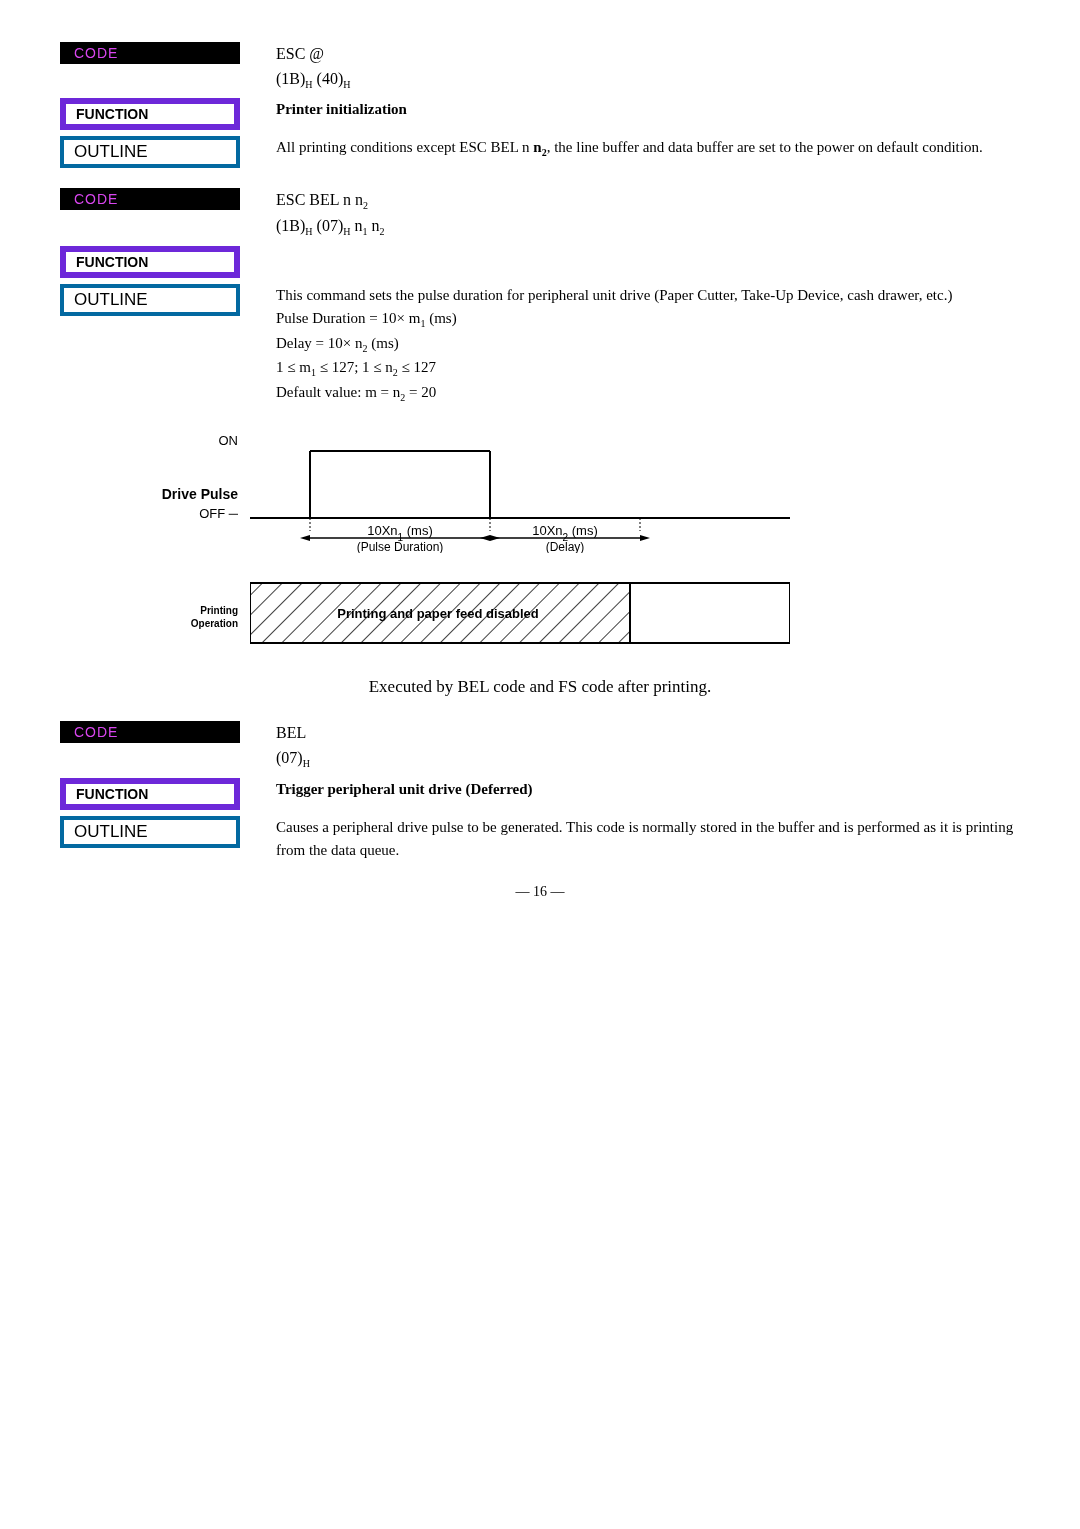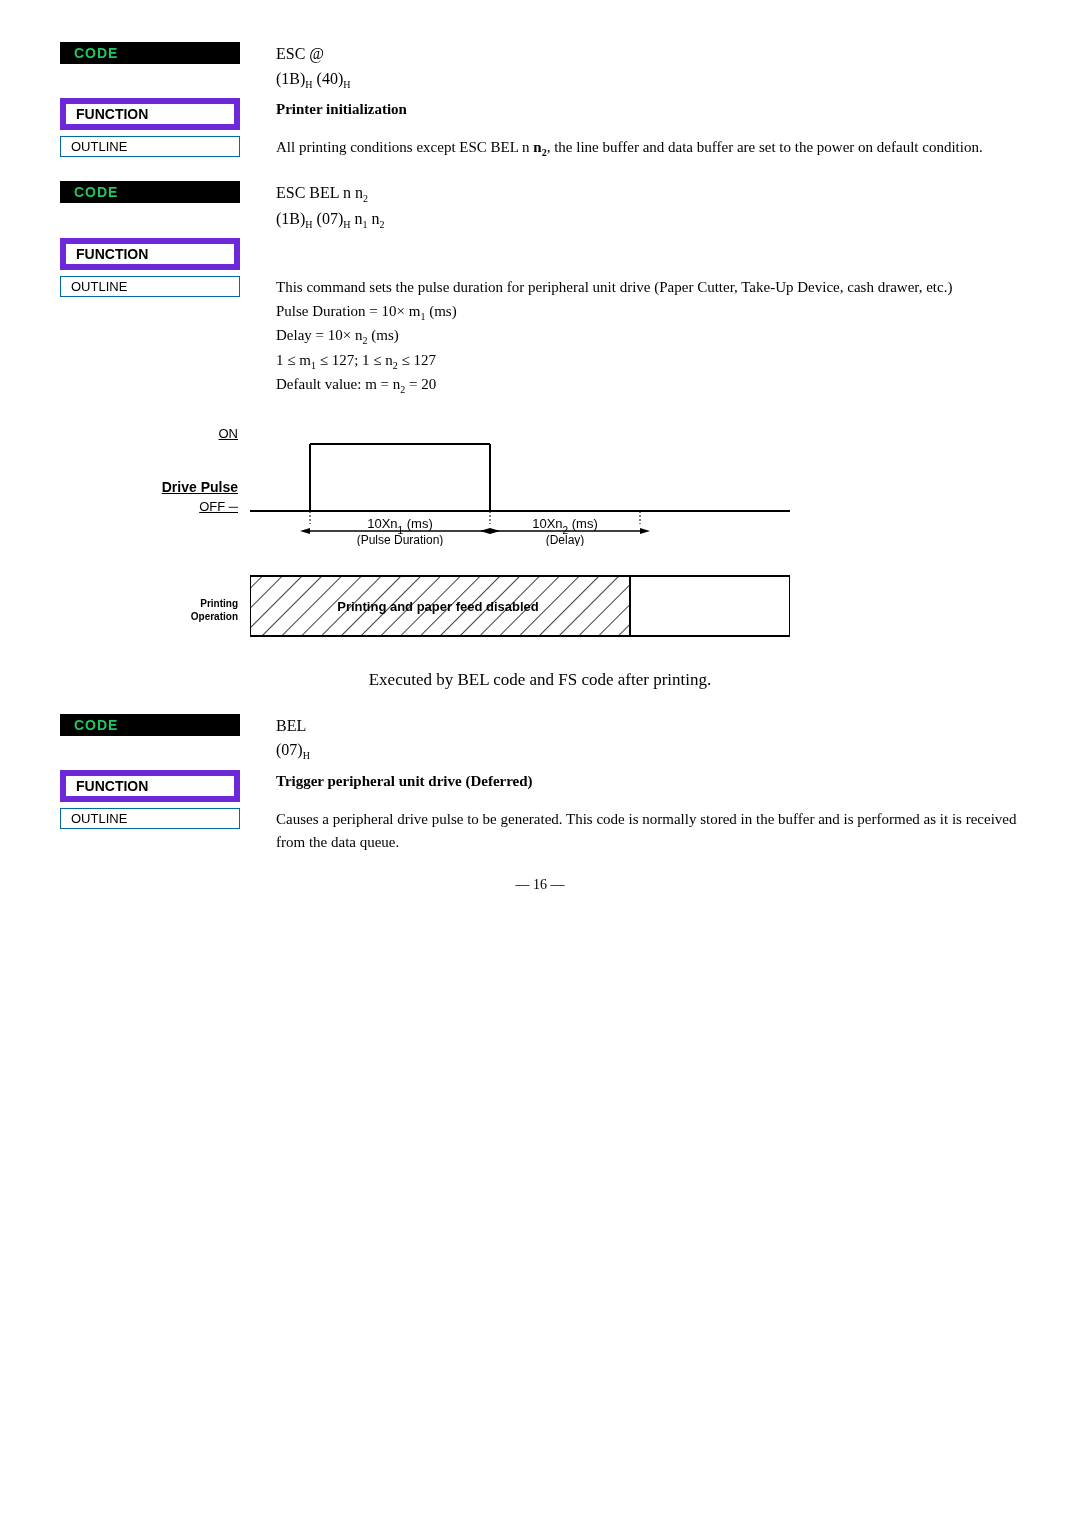--- a/index.html
+++ b/index.html
@@ -23,23 +23,23 @@
     .label-cell {
       min-width: 200px;
       max-width: 200px;
       margin-right: 16px;
       display: flex;
       align-items: flex-start;
       padding-top: 2px;
     }
     .code-badge {
       background: #000;
-      color: #22c55e;
+      color: #d946ef;
       font-family: Arial, sans-serif;
-      font-weight: bold;
+      font-weight: normal;
       font-size: 14px;
       letter-spacing: 1px;
       padding: 3px 14px;
       display: inline-block;
       min-width: 180px;
       text-align: left;
     }
     .function-badge {
       background: #fff;
       color: #000;
@@ -49,22 +49,22 @@
       border: 6px solid #6d28d9;
       padding: 2px 10px;
       display: inline-block;
       min-width: 180px;
       text-align: left;
     }
     .outline-badge {
       background: #fff;
       color: #000;
       font-family: Arial, sans-serif;
-      font-size: 13px;
-      border: 1px solid #0369a1;
+      font-size: 17px;
+      border: 4px solid #0369a1;
       padding: 2px 10px;
       display: inline-block;
       min-width: 180px;
       text-align: left;
     }
     .content-cell {
       flex: 1;
       padding-top: 2px;
       line-height: 1.55;
     }
@@ -156,21 +156,21 @@
         Pulse Duration = 10× m<sub>1</sub> (ms)<br>
         Delay = 10× n<sub>2</sub> (ms)<br>
         1 ≤ m<sub>1</sub> ≤ 127; 1 ≤ n<sub>2</sub> ≤ 127<br>
         Default value: m = n<sub>2</sub> = 20
       </p>
     </div>
   </div>
 </div>
 
 <div class="diagram-container">
-  <div style="display:flex; align-items:flex-start; width:700px;text-decoration:underline;">
+  <div style="display:flex; align-items:flex-start; width:700px;">
     <div style="width:130px; text-align:right; padding-right:12px; font-size:14px; font-family:Arial,sans-serif; padding-top:10px;">
       <div style="margin-bottom:38px; font-size:13px; font-family:Arial,sans-serif; text-align:right;">ON</div>
       <div style="font-weight:bold; font-size:14px;">Drive Pulse</div>
       <div style="margin-top:4px; font-size:13px; font-family:Arial,sans-serif; text-align:right;">OFF ─</div>
     </div>
     <div style="flex:1;">
       <svg width="540" height="130">
 
         <line x1="0" y1="95" x2="540" y2="95" stroke="#000" stroke-width="2"></line>
 
@@ -257,18 +257,18 @@
     </div>
     <div class="content-cell">
       <strong>Trigger peripheral unit drive (Deferred)</strong>
     </div>
   </div>
   <div class="row">
     <div class="label-cell">
       <span class="outline-badge">OUTLINE</span>
     </div>
     <div class="content-cell">
-      <p>Causes a peripheral drive pulse to be generated. This code is normally stored in the buffer and is performed as it is received from the data queue.</p>
+      <p>Causes a peripheral drive pulse to be generated. This code is normally stored in the buffer and is performed as it is printing from the data queue.</p>
     </div>
   </div>
 </div>
 
 <div class="page-number">— 16 —</div>
 
 </body></html>

